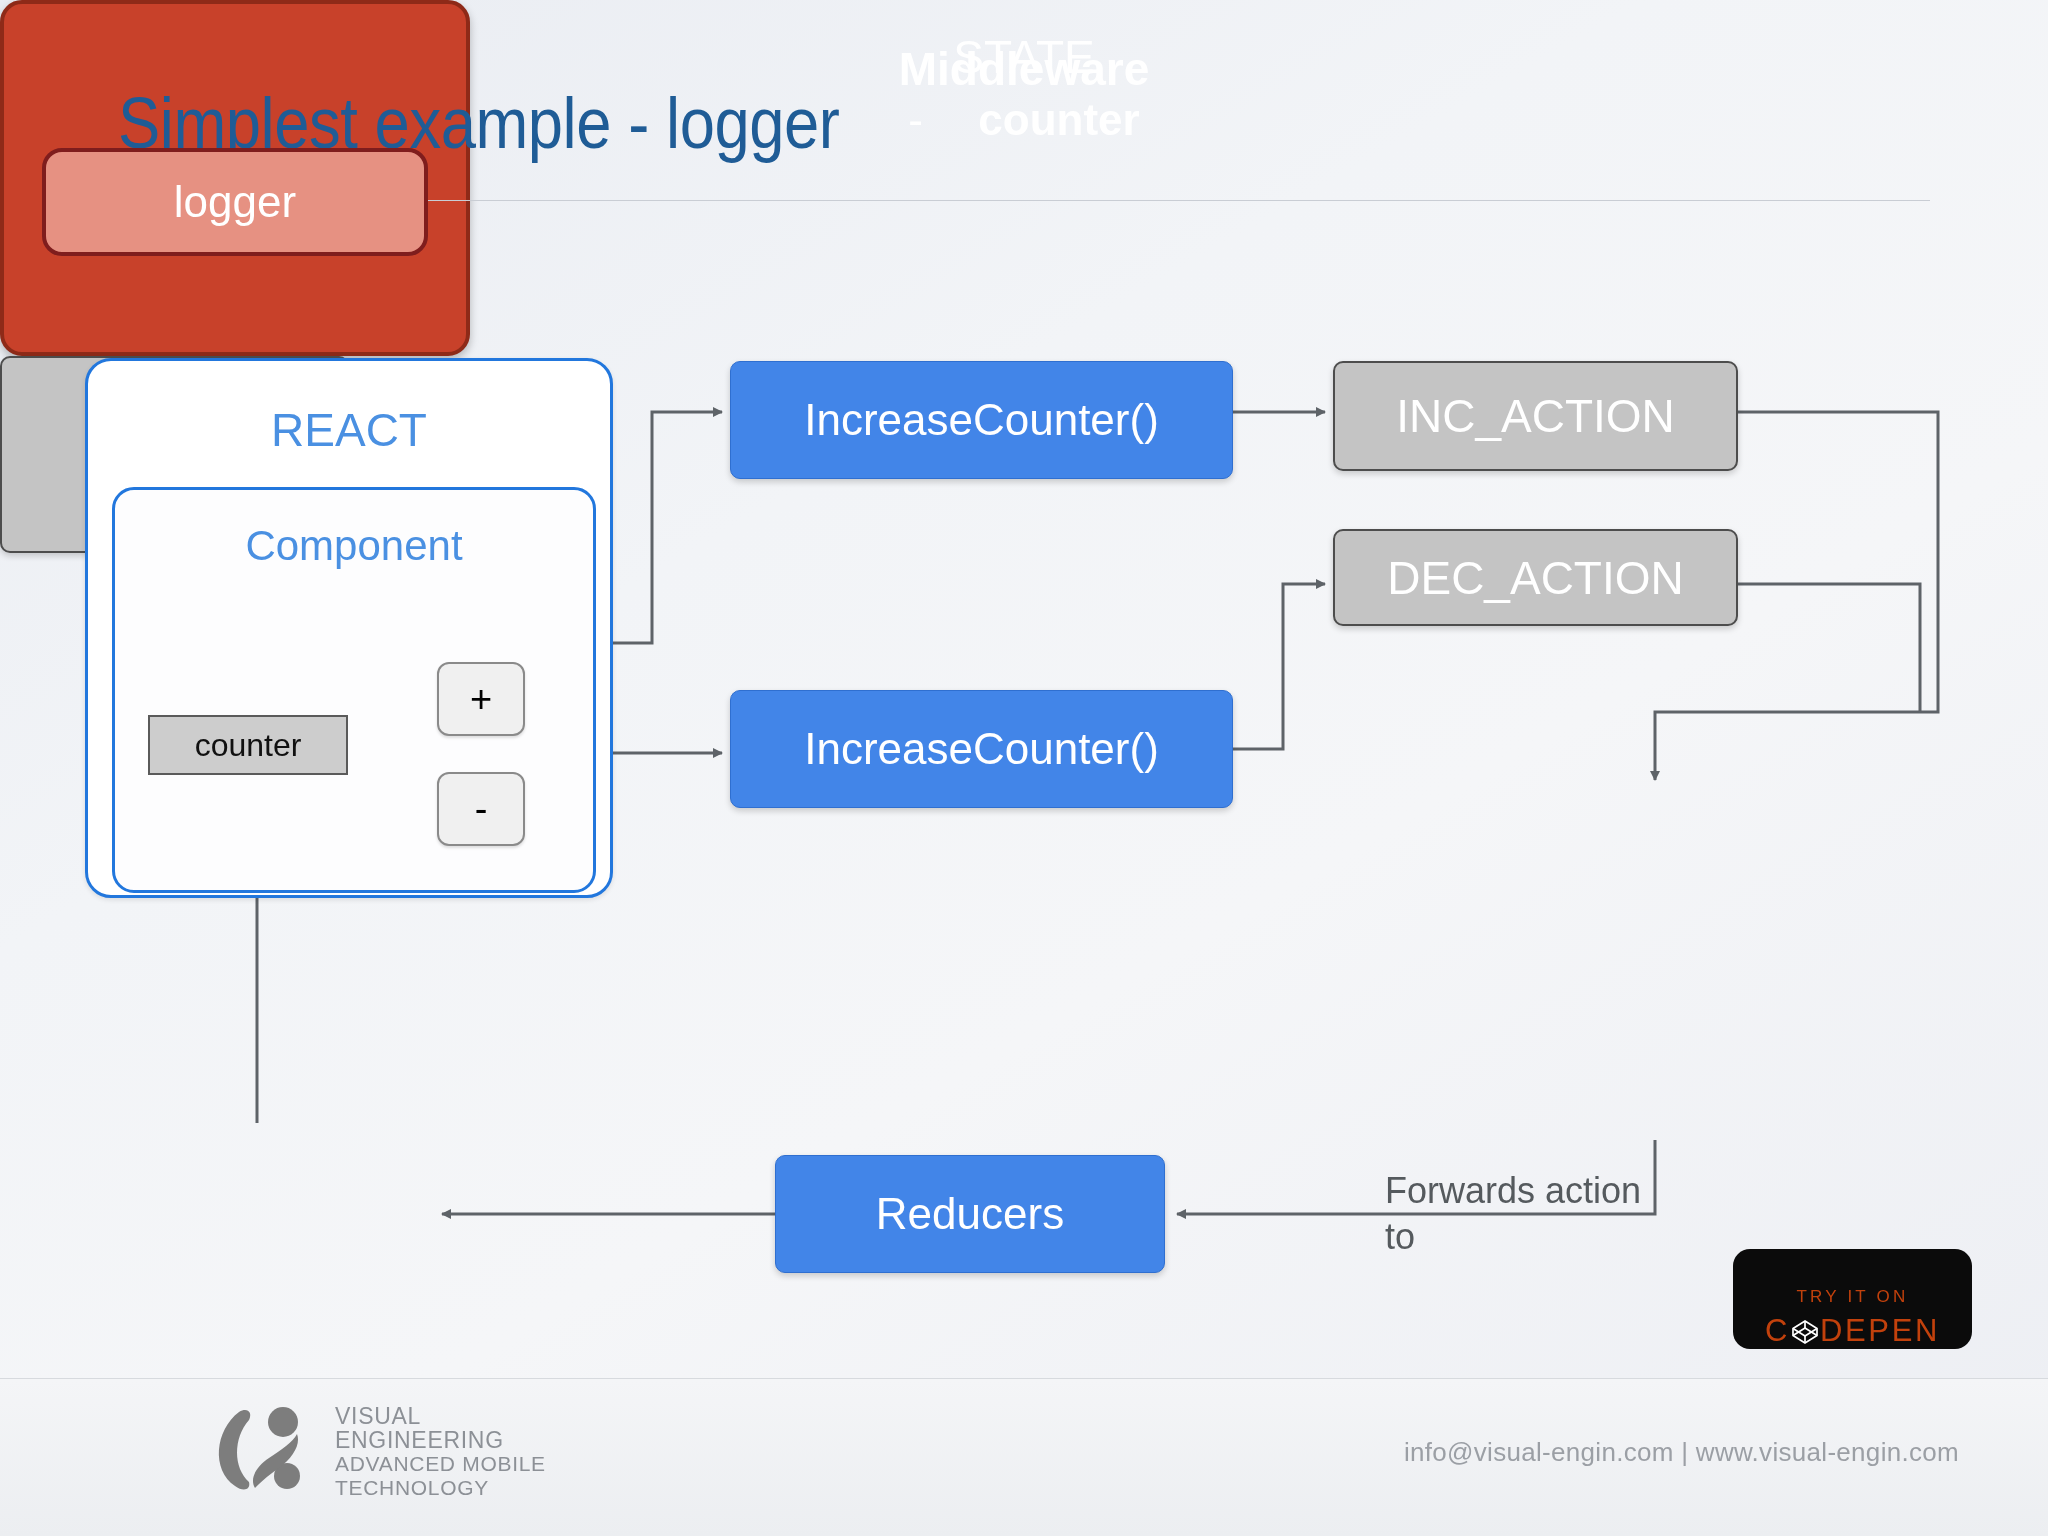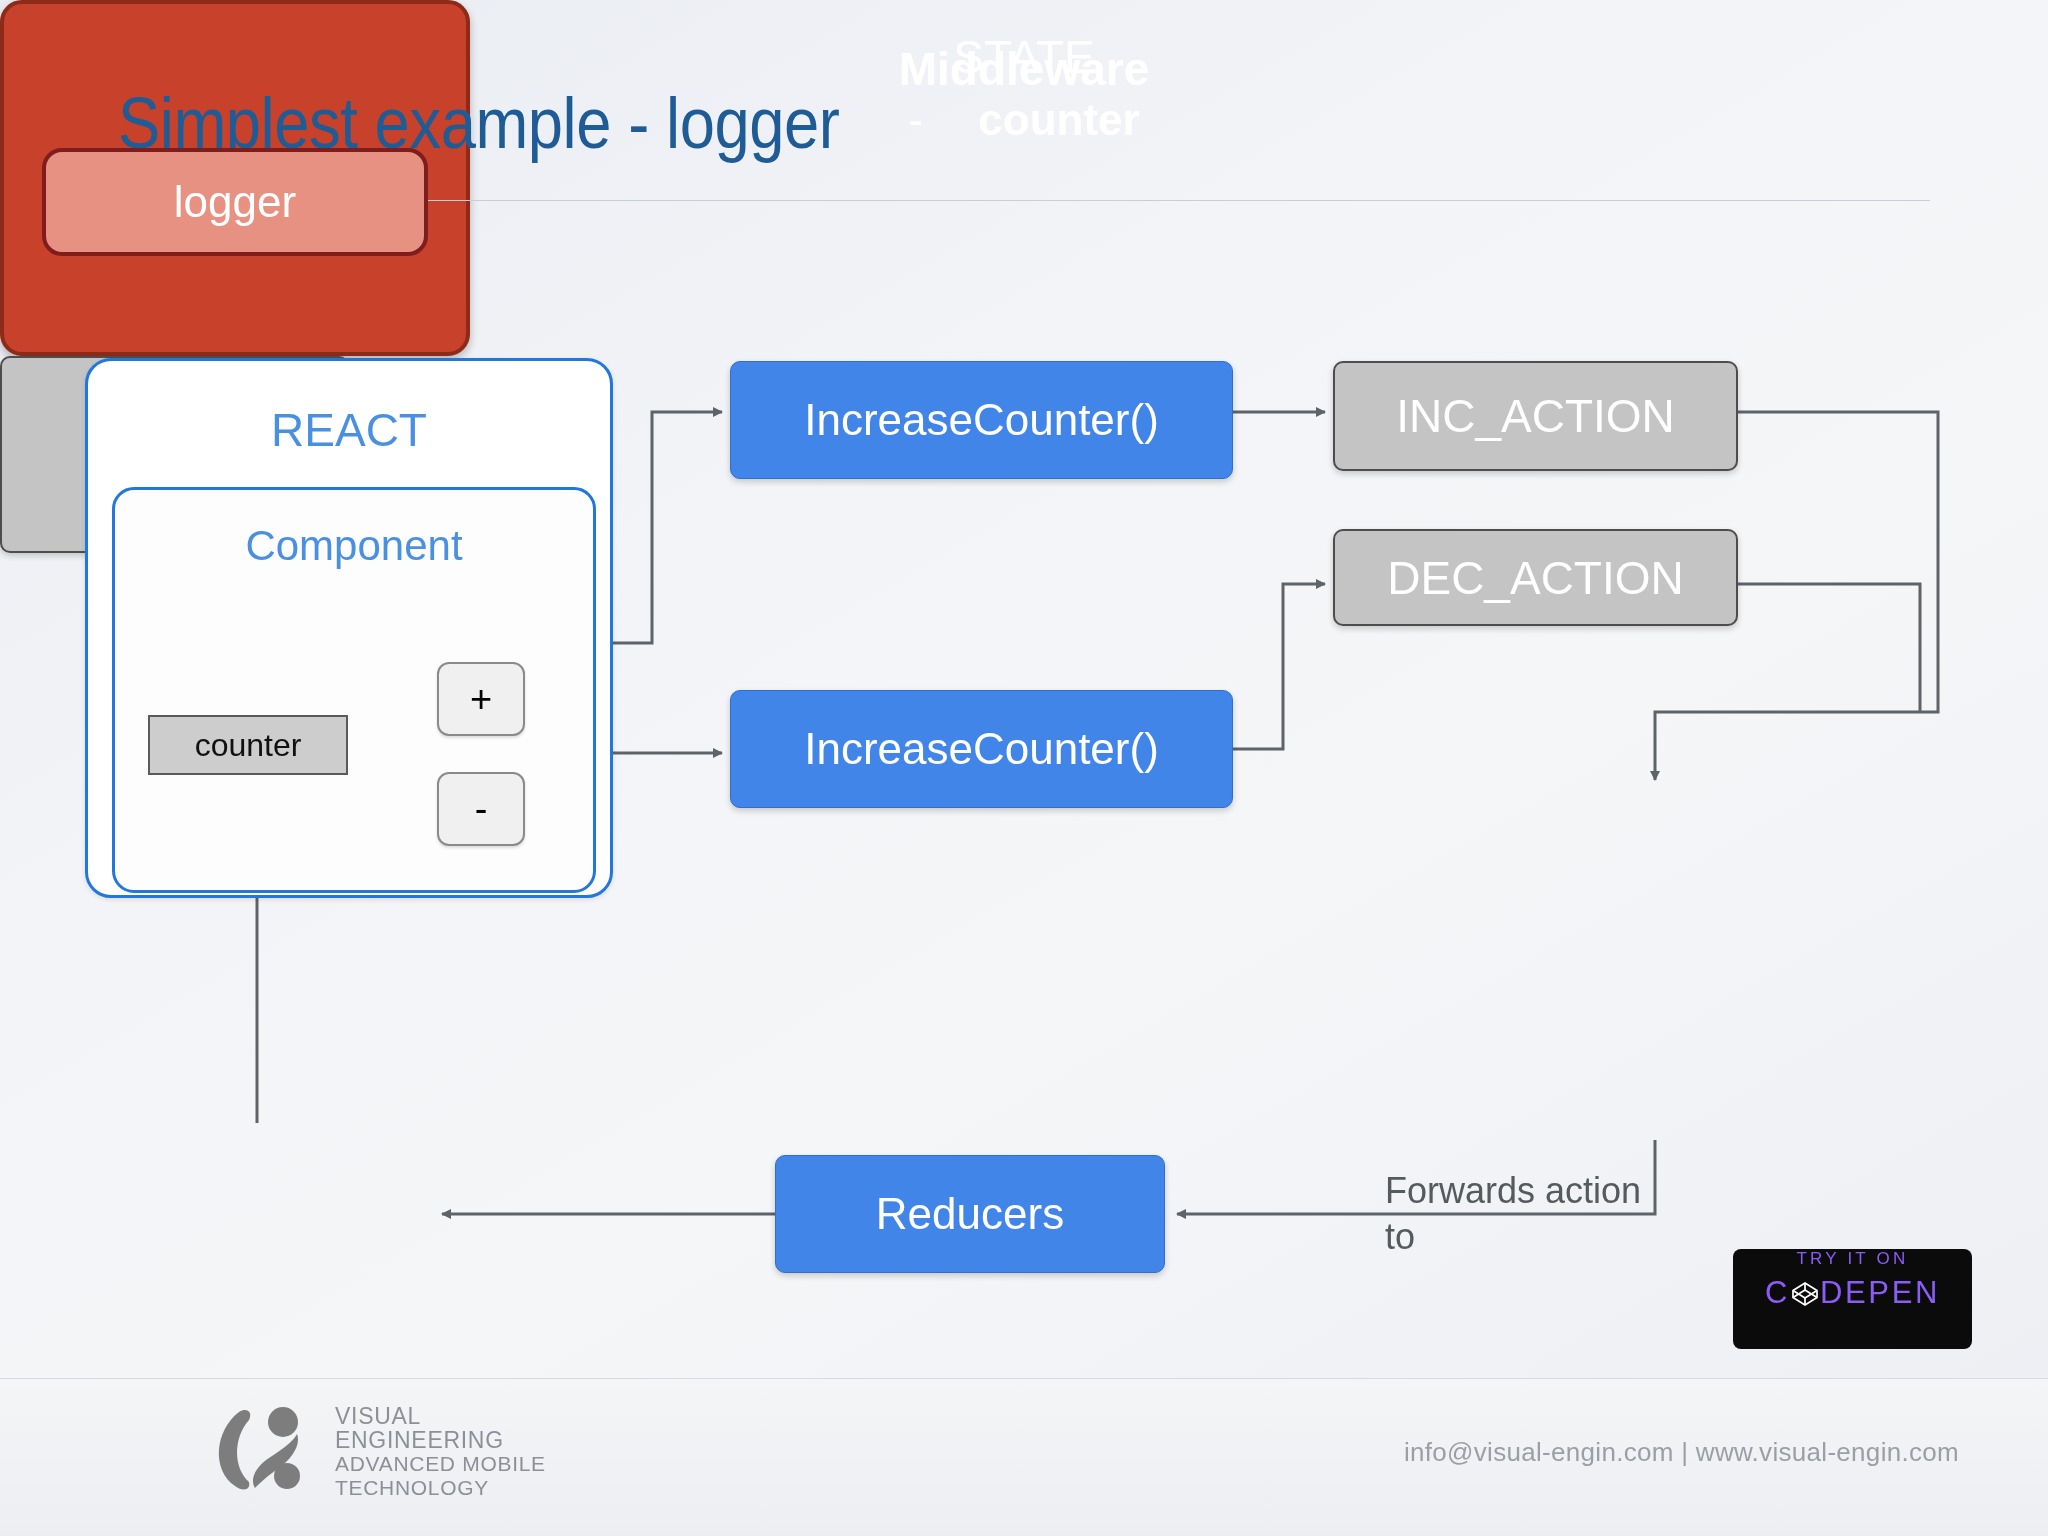--- a/index.html
+++ b/index.html
@@ -140,24 +140,24 @@
 
   
   .wire-label { position: absolute; color: #555a5e; font-size: 36px; line-height: 46px; }
   #label-update  { left: 540px; top: 1215px; width: 212px; text-align: right; }
   #label-forward { left: 1385px; top: 1168px; width: 270px; text-align: left; }
 
   
   #codepen {
     position: absolute; left: 1733px; top: 1249px;
     width: 239px; height: 100px;
-    background: #0b0b0b; border-radius: 8px;
+    background: #0b0b0b; border-radius: 17px;
     display: flex; flex-direction: column;
-    align-items: center; justify-content: flex-start;
-    color: #8b5cf6;
+    align-items: center; justify-content: flex-end;
+    color: #c2410c;
   }
   #cp-try { font-size: 17px; letter-spacing: 3.2px; margin-bottom: 6px; }
   #cp-name { font-size: 31px; letter-spacing: 2.6px; display: flex; align-items: center; }
   #cp-name .gap { display: inline-block; width: 30px; height: 30px; position: relative; }
 
   
   #footer-rule { position: absolute; left: 0; top: 1378px; width: 2048px; height: 1px;
                  background: #d7dade; }
   #footer { position: absolute; left: 0; top: 1379px; width: 2048px; height: 157px;
             background: linear-gradient(180deg,#f4f5f7 0%, #eceef1 100%); }

